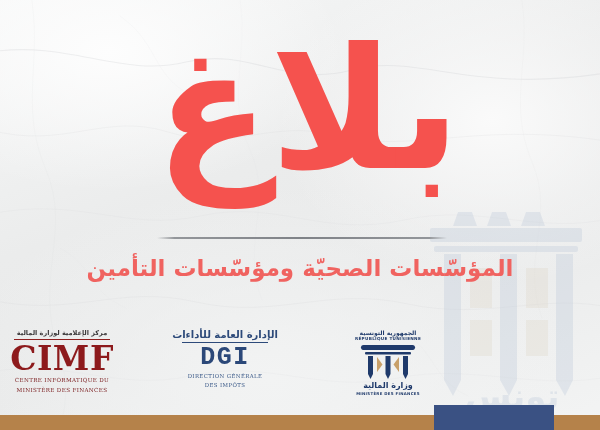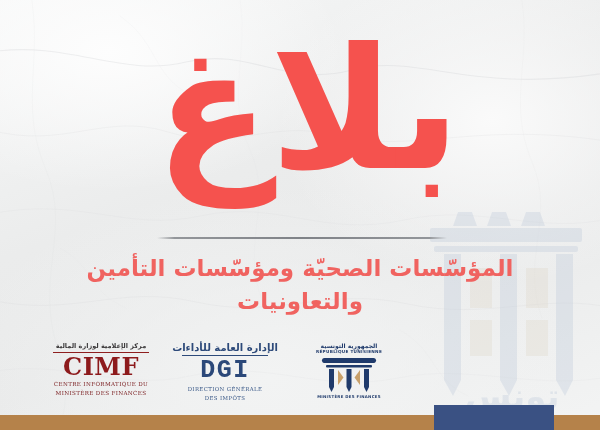--- a/index.html
+++ b/index.html
@@ -94,26 +94,26 @@
     font-size: 23px;
     line-height: 1.42;
     letter-spacing: -0.3px;
   }
   .subtitle .l2 { display: block; }
 
   
   .logos {
     position: absolute;
     left: 0;
-    top: 343px;
+    top: 330px;
     width: 450px;
     height: 72px;
     display: flex;
     align-items: flex-start;
-    justify-content: center;
+    justify-content: space-between;
   }
   .logo {
     text-align: center;
     width: 124px;
   }
 
   
   .cimf-top {
     direction: rtl;
     font-size: 6.5px;
@@ -124,21 +124,21 @@
     margin-bottom: 2px;
   }
   .cimf-rule {
     width: 96px;
     height: 1px;
     background: #8e1f1f;
     margin: 1px auto 2px;
   }
   .cimf-mark {
     font-family: "DejaVu Serif", "Liberation Serif", serif;
-    font-size: 24px;
+    font-size: 33px;
     font-weight: 700;
     color: #8d1a1c;
     line-height: 1.02;
     letter-spacing: .5px;
   }
   .cimf-sub {
     font-family: "DejaVu Serif", "Liberation Serif", serif;
     font-size: 5.6px;
     color: #7c2022;
     letter-spacing: .35px;
@@ -281,21 +281,20 @@
       <text x="96" y="212" text-anchor="middle" font-family="DejaVu Sans, Liberation Sans, sans-serif" font-size="34" font-weight="700" fill="#b9c6d8">تونس</text>
     </svg>
   </div>
 
   <div class="headline">بلاغ</div>
 
   <div class="divider"></div>
 
   <div class="subtitle">
     <span>المؤسّسات الصحيّة ومؤسّسات التأمين</span>
-    <span class="l2">والتعاونيات</span>
   </div>
 
   <div class="logos">
 
     <div class="logo">
       <div class="cimf-top">مركز الإعلامية لوزارة المالية</div>
       <div class="cimf-rule"></div>
       <div class="cimf-mark">CIMF</div>
       <div class="cimf-sub">CENTRE INFORMATIQUE DU</div>
       <div class="cimf-sub">MINISTÈRE DES FINANCES</div>
@@ -323,20 +322,21 @@
           <path d="M26.5 31 h5 l-2.5 5 z"></path>
           <path d="M44 31 h5 l-2.5 5 z"></path>
           <circle cx="4.2" cy="4.5" r="2.3"></circle>
           <circle cx="53.8" cy="4.5" r="2.3"></circle>
         </g>
         <g fill="#c8a06a">
           <path d="M18 14 l5.5 7.5 l-5.5 7.5 z"></path>
           <path d="M40 14 l-5.5 7.5 l5.5 7.5 z"></path>
         </g>
       </svg>
+      <div class="min-bot">وزارة المالية</div>
       <div class="min-bot-lat">MINISTÈRE DES FINANCES</div>
     </div>
 
   </div>
 
   <div class="gold-bar"></div>
   <div class="navy-block"></div>
 
 </div>
 

